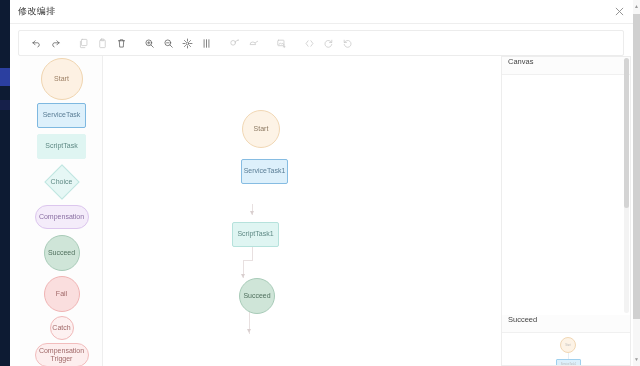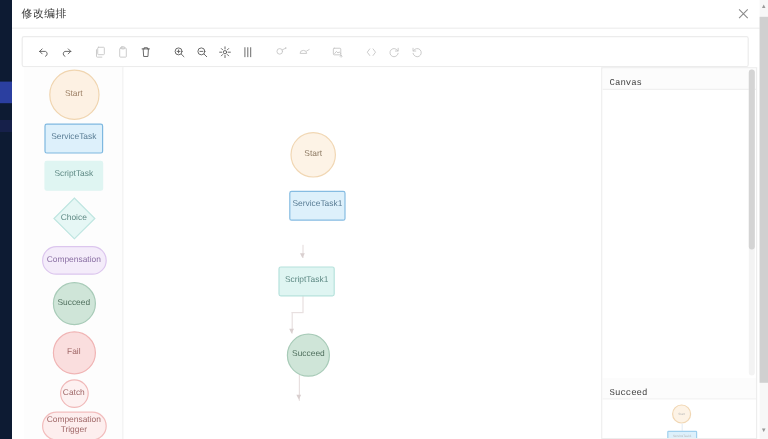--- a/index.html
+++ b/index.html
@@ -152,26 +152,25 @@
   .right-panel {
     position: absolute; left: 491px; top: 56px;
     width: 130px; height: 310px;
     background: #ffffff;
     border: 1px solid #ededed;
     overflow: hidden;
   }
   .panel-section-head {
     height: 18px;
     border-bottom: 1px solid #f0f0f0;
-    display: flex; align-items: flex-end;
+    display: flex; align-items: flex-start;
     padding-left: 6px;
     font-size: 7.5px;
     color: #444;
     background: #fcfcfc;
-    font-family: Liberation Mono, monospace;
   }
   .panel-body { position: relative; }
   .canvas-props { height: 240px; background: #ffffff; }
   .minimap-body {
     height: 50px; position: relative;
     background: #ffffff; overflow: hidden;
   }
   .mini-node { position: absolute; }
   .mini-label {
     position:absolute; left:0; right:0; top:50%;

